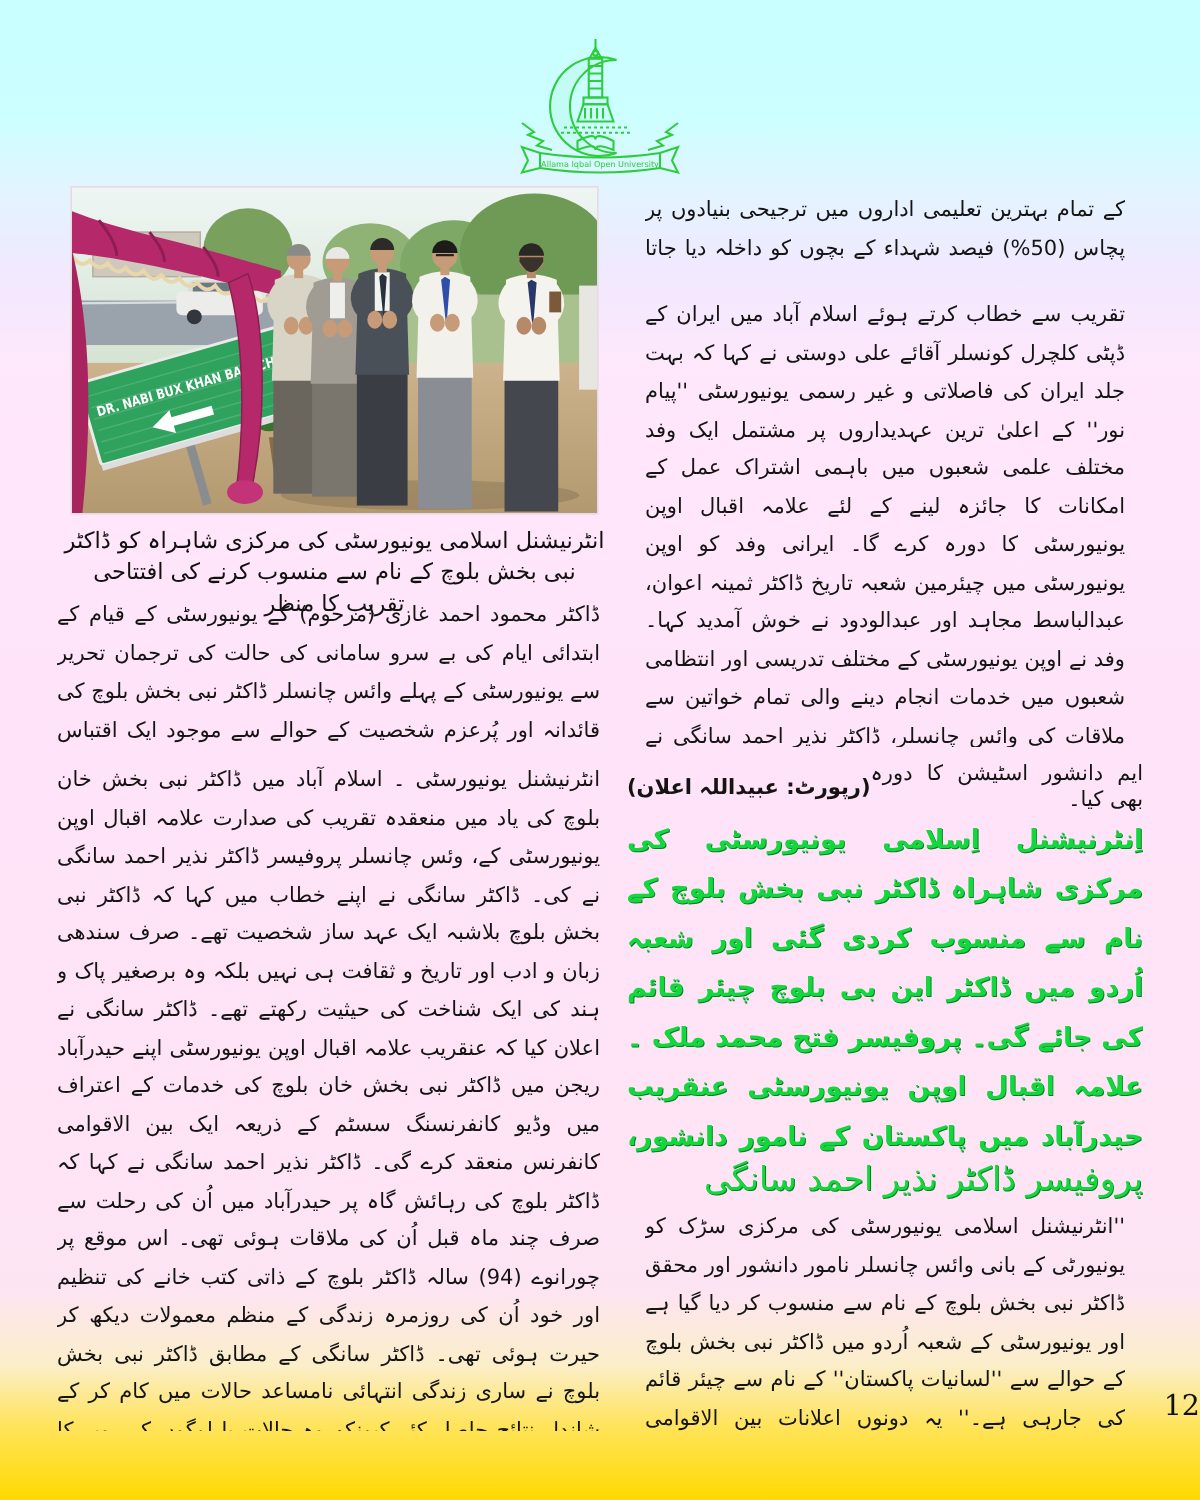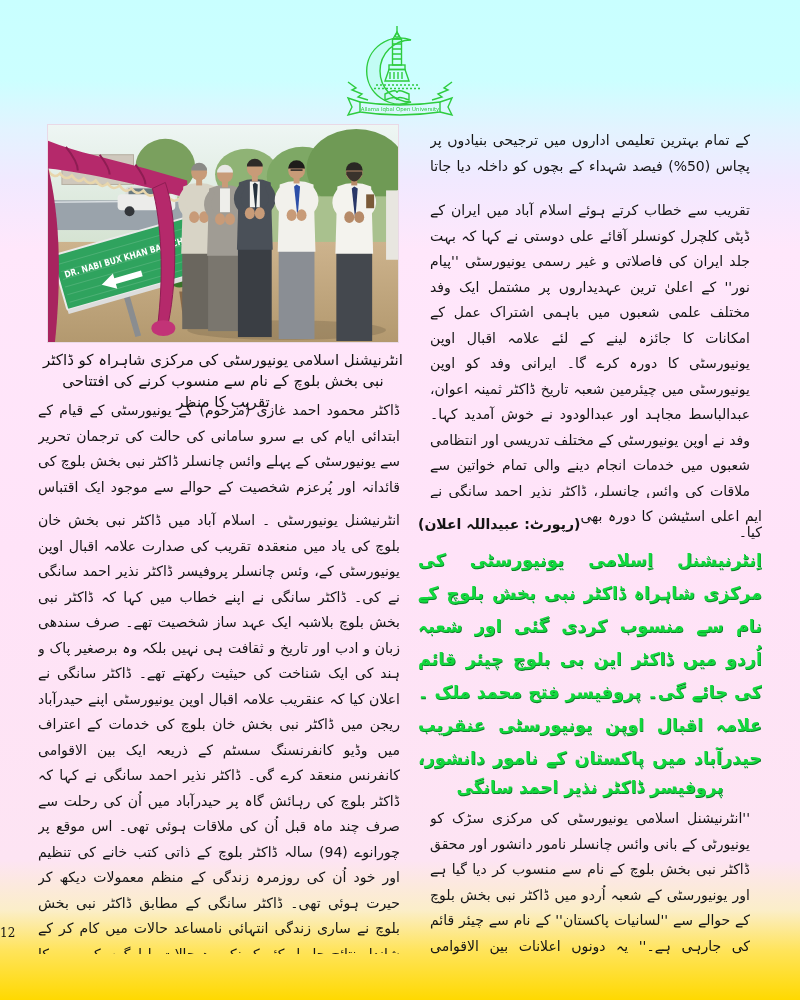--- a/index.html
+++ b/index.html
@@ -40,28 +40,28 @@
     align-items:center;font-size:14px;color:#141414;
   }
   .report-credit{font-weight:bold;white-space:nowrap;}
   .highlight{
     height:226px;overflow:hidden;margin-top:6px;
     direction:rtl;text-align:justify;text-align-last:center;
     font-size:17.5px;line-height:33px;font-weight:bold;
     color:#12d83e;text-shadow:0.6px 0.8px 0 #0b7d26;
   }
   .highlight-name{
-    height:34px;direction:rtl;text-align:center;
-    font-size:17px;line-height:34px;font-weight:bold;
+    height:34px;direction:rtl;text-align:right;
+    font-size:22px;line-height:34px;font-weight:normal;
     color:#12d83e;text-shadow:0.6px 0.8px 0 #0b7d26;
   }
   .r-para3{height:196px;overflow:hidden;margin-top:2px !important;}
   .page-number{
-    position:absolute;left:0;top:926px;width:800px;text-align:left;
-    font-family:"DejaVu Serif",serif;font-size:12px;color:#111;
+    position:absolute;left:0;top:926px;width:800px;text-align:right;
+    font-family:"DejaVu Serif",serif;font-size:19px;color:#111;
   }
 </style>
 </head>
 <body>
 
 <div class="page">
 
   <div class="logo">
     <svg viewBox="0 0 120 92">
       <g fill="none" stroke="#2ecc3f" stroke-width="1.4">
@@ -235,21 +235,21 @@
 
   <div class="col-left urdu">
     <p class="l-para1">ڈاکٹر محمود احمد غازی (مرحوم) کے یونیورسٹی کے قیام کے ابتدائی ایام کی بے سرو سامانی کی حالت کی ترجمان تحریر سے یونیورسٹی کے پہلے وائس چانسلر ڈاکٹر نبی بخش بلوچ کی قائدانہ اور پُرعزم شخصیت کے حوالے سے موجود ایک اقتباس بھی پڑھ کر سُنایا۔</p>
     <p class="l-para2">انٹرنیشنل یونیورسٹی ۔ اسلام آباد میں ڈاکٹر نبی بخش خان بلوچ کی یاد میں منعقدہ تقریب کی صدارت علامہ اقبال اوپن یونیورسٹی کے، وئس چانسلر پروفیسر ڈاکٹر نذیر احمد سانگی نے کی۔ ڈاکٹر سانگی نے اپنے خطاب میں کہا کہ ڈاکٹر نبی بخش بلوچ بلاشبہ ایک عہد ساز شخصیت تھے۔ صرف سندھی زبان و ادب اور تاریخ و ثقافت ہی نہیں بلکہ وہ برصغیر پاک و ہند کی ایک شناخت کی حیثیت رکھتے تھے۔ ڈاکٹر سانگی نے اعلان کیا کہ عنقریب علامہ اقبال اوپن یونیورسٹی اپنے حیدرآباد ریجن میں ڈاکٹر نبی بخش خان بلوچ کی خدمات کے اعتراف میں وڈیو کانفرنسنگ سسٹم کے ذریعہ ایک بین الاقوامی کانفرنس منعقد کرے گی۔ ڈاکٹر نذیر احمد سانگی نے کہا کہ ڈاکٹر بلوچ کی رہائش گاہ پر حیدرآباد میں اُن کی رحلت سے صرف چند ماہ قبل اُن کی ملاقات ہوئی تھی۔ اس موقع پر چورانوے (94) سالہ ڈاکٹر بلوچ کے ذاتی کتب خانے کی تنظیم اور خود اُن کی روزمرہ زندگی کے منظم معمولات دیکھ کر حیرت ہوئی تھی۔ ڈاکٹر سانگی کے مطابق ڈاکٹر نبی بخش بلوچ نے ساری زندگی انتہائی نامساعد حالات میں کام کر کے شاندار نتائج حاصل کئے کیونکہ وہ حالات یا لوگوں کے رویے کا رونا رونے کی بجائے اپنے اہداف کے حصول کے لئے دلجمعی کے ساتھ کام کرنے کے عادی تھے گویا ڈاکٹر نبی بخش بلوچ ''فیلڈ ریسرچ'' پر یقین رکھتے تھے اور اس کے</p>
   </div>
 
   <div class="col-right urdu">
     <p class="r-para1">کے تمام بہترین تعلیمی اداروں میں ترجیحی بنیادوں پر پچاس (50%) فیصد شہداء کے بچوں کو داخلہ دیا جاتا ہے۔</p>
     <p class="r-para2">تقریب سے خطاب کرتے ہوئے اسلام آباد میں ایران کے ڈپٹی کلچرل کونسلر آقائے علی دوستی نے کہا کہ بہت جلد ایران کی فاصلاتی و غیر رسمی یونیورسٹی ''پیام نور'' کے اعلیٰ ترین عہدیداروں پر مشتمل ایک وفد مختلف علمی شعبوں میں باہمی اشتراک عمل کے امکانات کا جائزہ لینے کے لئے علامہ اقبال اوپن یونیورسٹی کا دورہ کرے گا۔ ایرانی وفد کو اوپن یونیورسٹی میں چیئرمین شعبہ تاریخ ڈاکٹر ثمینہ اعوان، عبدالباسط مجاہد اور عبدالودود نے خوش آمدید کہا۔ وفد نے اوپن یونیورسٹی کے مختلف تدریسی اور انتظامی شعبوں میں خدمات انجام دینے والی تمام خواتین سے ملاقات کی وائس چانسلر، ڈاکٹر نذیر احمد سانگی نے ڈاکٹر معصومہ محمدی کو یونیورسٹی کا سونیئر پیش کیا بعدازاں ایرانی وفد نے یونیورسٹی کے جدید ریڈیو، ٹیلی ویژن سٹوڈیوز اور ایف</p>
     <div class="report-line">
-      <span>ایم اعلی اسٹیشن کا دورہ بھی کیا۔</span>
+      <span>ایم دانشور اسٹیشن کا دورہ بھی کیا۔</span>
       <span class="report-credit">(رپورٹ: عبیداللہ اعلان)</span>
     </div>
     <div class="highlight">اِنٹرنیشنل اِسلامی یونیورسٹی کی مرکزی شاہراہ ڈاکٹر نبی بخش بلوچ کے نام سے منسوب کردی گئی اور شعبہ اُردو میں ڈاکٹر این بی بلوچ چیئر قائم کی جائے گی۔ پروفیسر فتح محمد ملک ۔ علامہ اقبال اوپن یونیورسٹی عنقریب حیدرآباد میں پاکستان کے نامور دانشور، محقق اور ماہر تعلیم ڈاکٹر نبی بخش بلوچ کے حوالے سے اِنٹرنیشنل سیمینار منعقد کرائے گی۔</div>
     <div class="highlight-name">پروفیسر ڈاکٹر نذیر احمد سانگی</div>
     <p class="r-para3">''انٹرنیشنل اسلامی یونیورسٹی کی مرکزی سڑک کو یونیورٹی کے بانی وائس چانسلر نامور دانشور اور محقق ڈاکٹر نبی بخش بلوچ کے نام سے منسوب کر دیا گیا ہے اور یونیورسٹی کے شعبہ اُردو میں ڈاکٹر نبی بخش بلوچ کے حوالے سے ''لسانیات پاکستان'' کے نام سے چیئر قائم کی جارہی ہے۔'' یہ دونوں اعلانات بین الاقوامی شہرت یافتہ دانشور اور ماہر تعلیم ڈاکٹر نبی بخش بلوچ کی یاد میں انٹرنیشنل اسلامی یونیورسٹی اسلام آباد میں منعقدہ خصوصی تقریب میں یونیورسٹی کے ریکٹر پروفیسر فتح محمد ملک نے کئے۔ علاوہ ازیں انہوں نے یونیورسٹی کے ایک سابق صدر پروفیسر</p>
   </div>
 
   <div class="page-number">12</div>
 
 </div>

